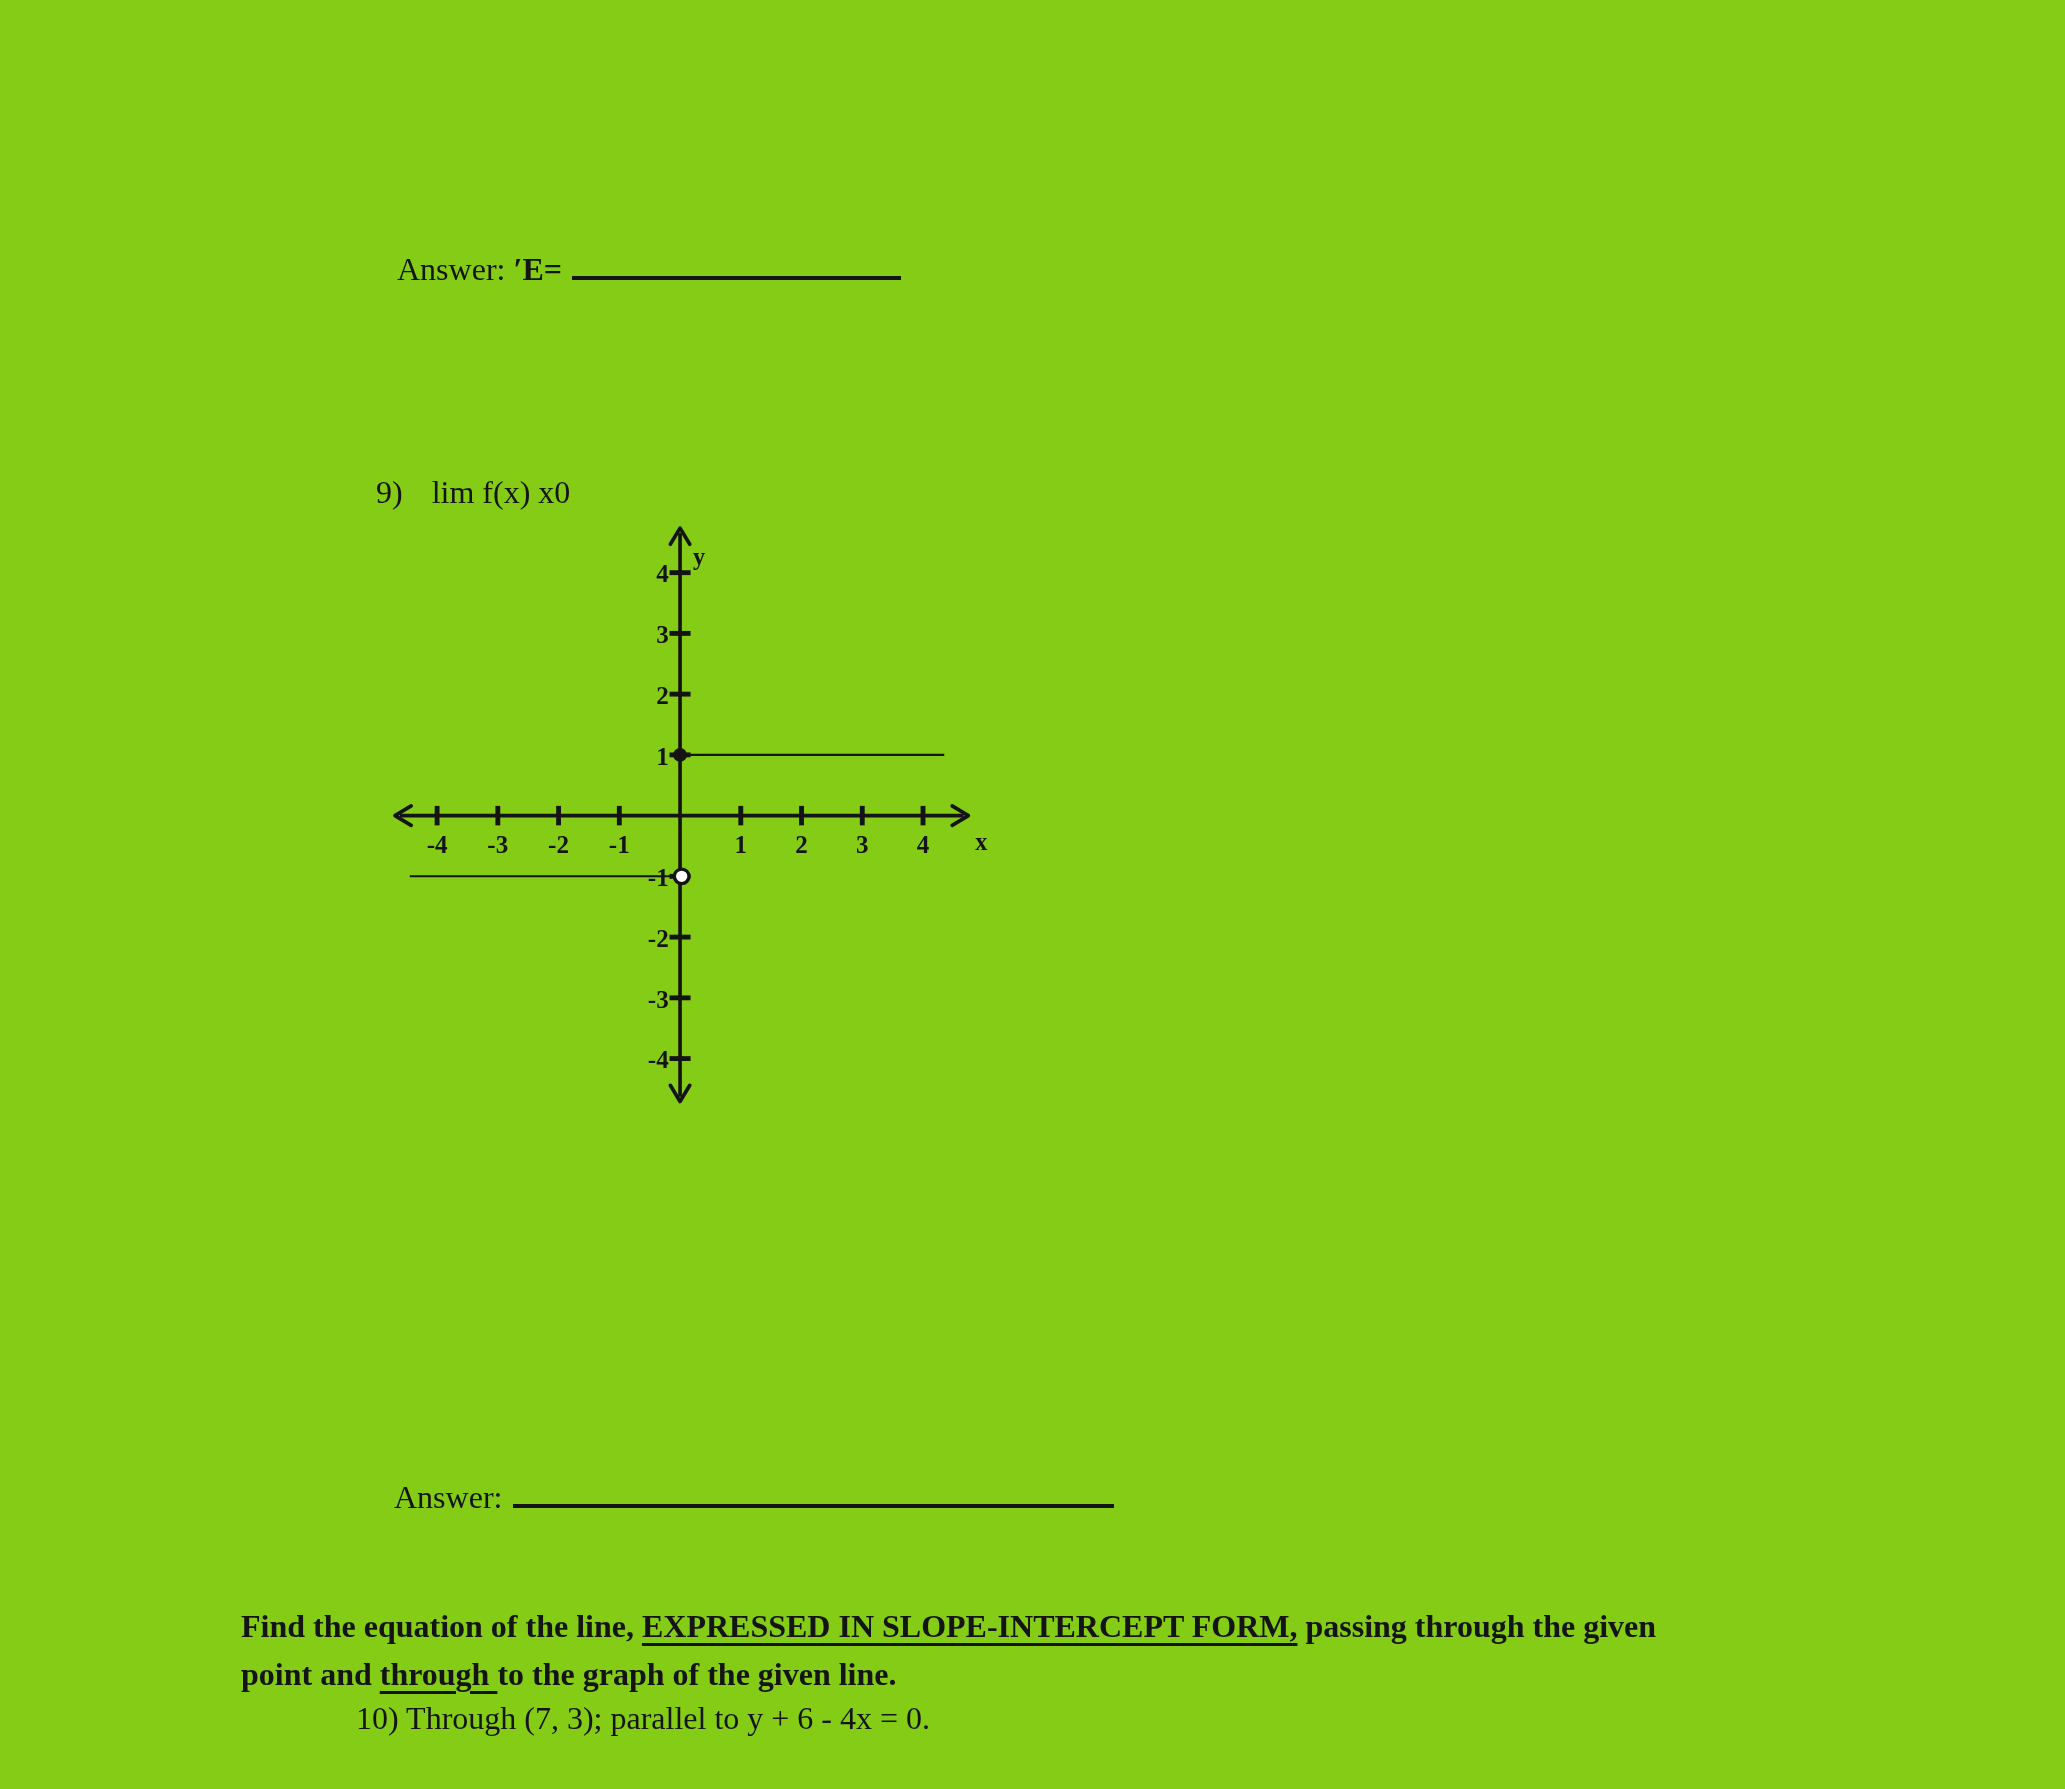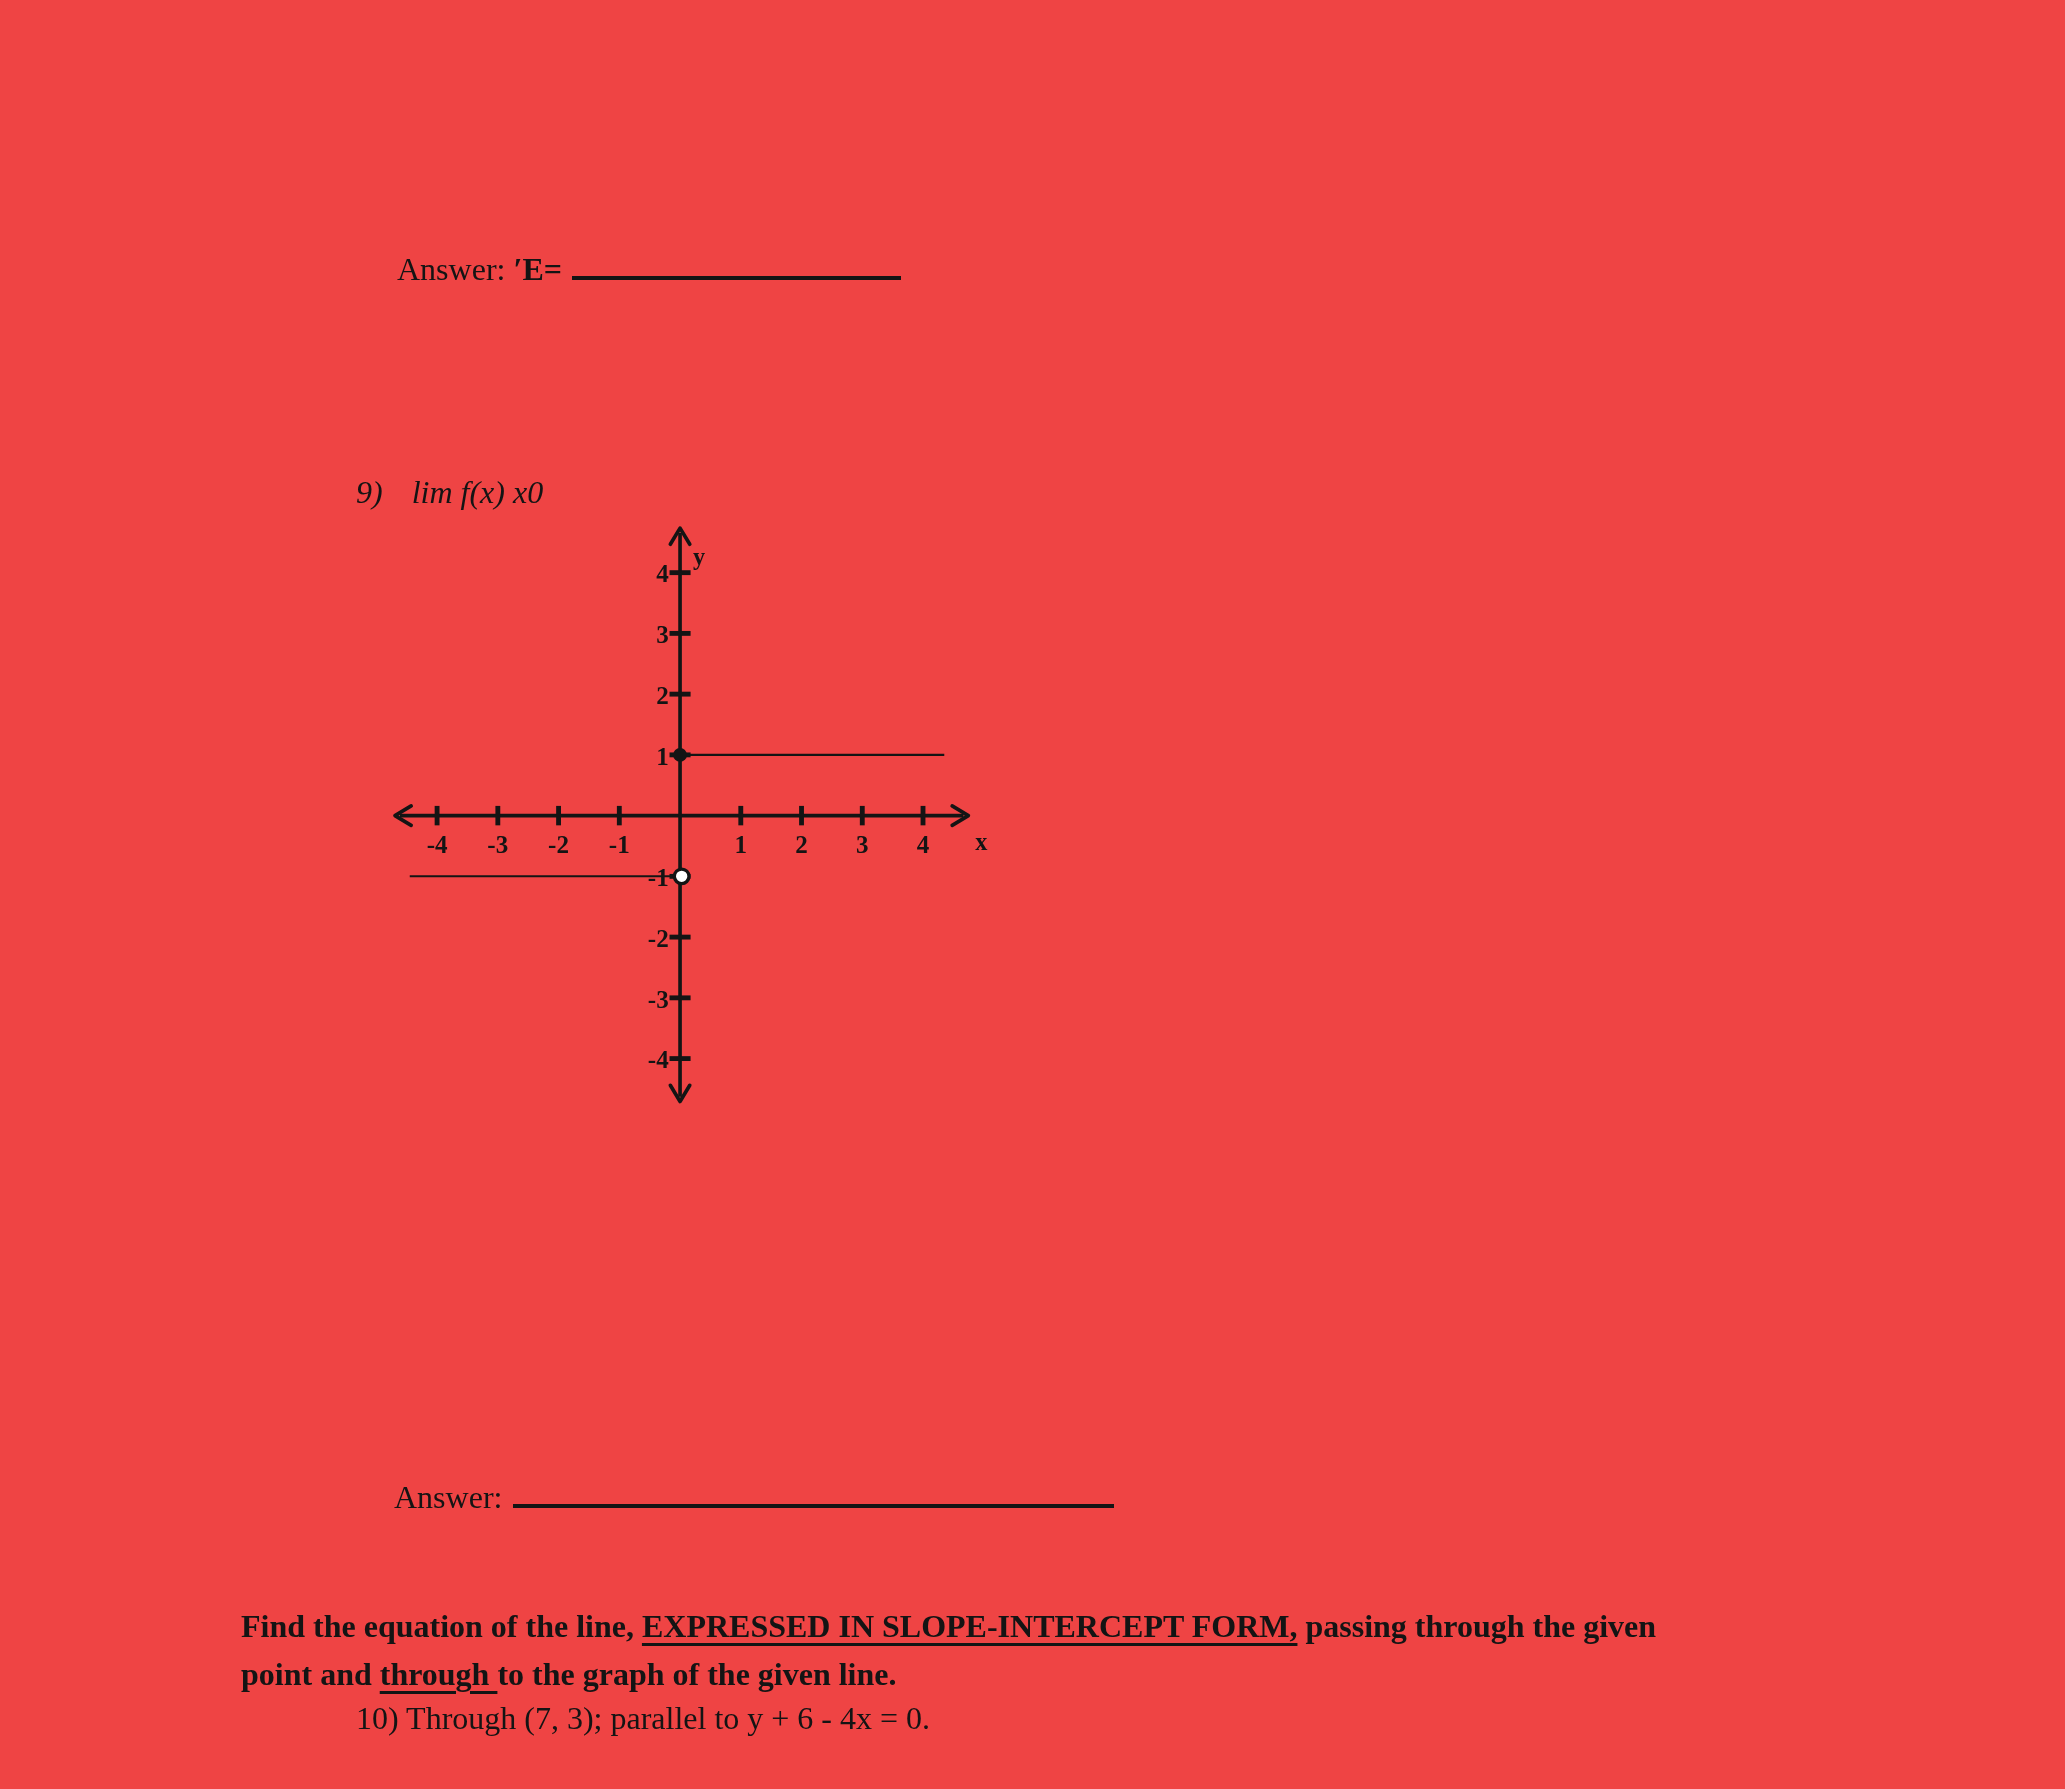--- a/index.html
+++ b/index.html
@@ -1,19 +1,19 @@
 <!DOCTYPE html>
 <html style="font-size:13px"><head>
 <meta charset="utf-8">
 <style>
   html,body{margin:0;padding:0;background:#fff;}
   .page{
     position:relative;
     width:2066px;height:1790px;
-    background:#ef4444;
+    background:#84cc16;
     font-family:"Liberation Serif", serif;
     color:#141414;
     overflow:hidden;
   }
   .abs{position:absolute;}
   .serif40{font-size:32px;line-height:1.2;white-space:nowrap;}
   .bold{font-weight:bold;}
   .blank-line{
     display:inline-block;
     border-bottom:4px solid #141414;
@@ -41,21 +41,21 @@
 <div class="page">
 
   <div class="abs serif40" style="left:397px;top:250px;">
     <span>Answer:</span><span>&nbsp;</span><span class="bold">′E=</span>
     <span class="blank-line" style="width:329px;margin-left:1.6px;"></span>
   </div>
 
   <div class="abs instr" style="left:241px;top:377px;">
   </div>
 
-  <div class="abs problem" style="left:356px;top:474px;font-style:italic;">
+  <div class="abs problem" style="left:376px;top:474px;">
     <span class="pnum">9)</span><span>lim f(x) x0</span>
   </div>
 
   <svg class="abs" style="left:348px;top:510px;" width="656" height="608" viewBox="430 630 810 750">
       <line x1="494" y1="1007" x2="1190" y2="1007" stroke="#141414" stroke-width="4.5"></line>
       <line x1="840" y1="658" x2="840" y2="1354" stroke="#141414" stroke-width="4.5"></line>
       <polyline points="508,995 488,1007 508,1019" fill="none" stroke="#141414" stroke-width="4.5" stroke-linecap="round" stroke-linejoin="round"></polyline>
       <polyline points="1176,995 1196,1007 1176,1019" fill="none" stroke="#141414" stroke-width="4.5" stroke-linecap="round" stroke-linejoin="round"></polyline>
       <polyline points="828,672 840,652 852,672" fill="none" stroke="#141414" stroke-width="4.5" stroke-linecap="round" stroke-linejoin="round"></polyline>
       <polyline points="828,1340 840,1360 852,1340" fill="none" stroke="#141414" stroke-width="4.5" stroke-linecap="round" stroke-linejoin="round"></polyline>

